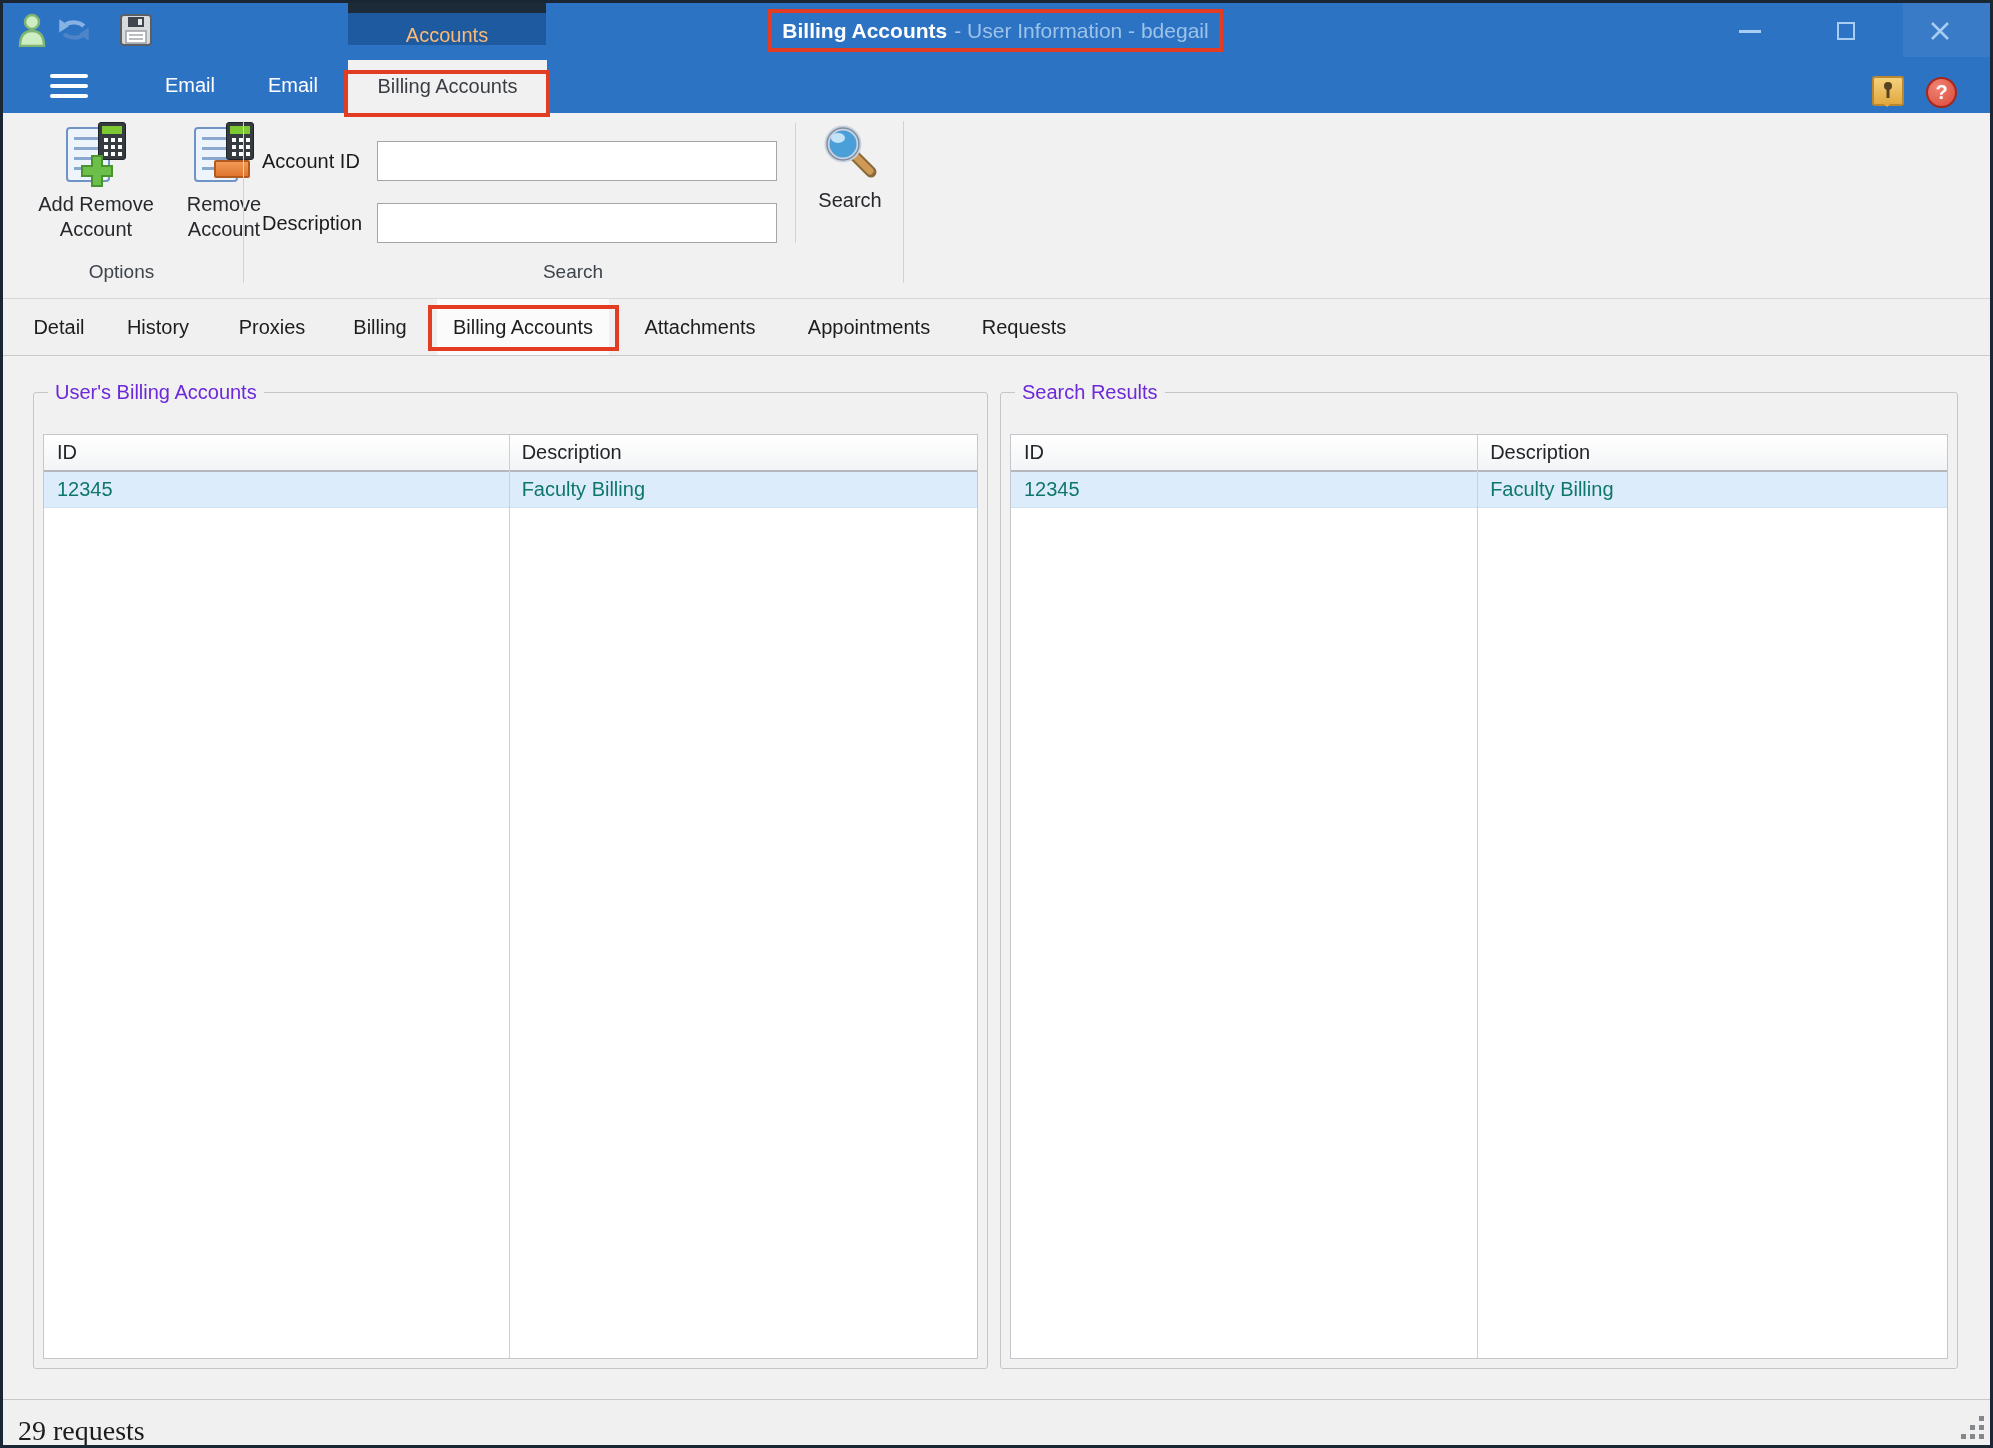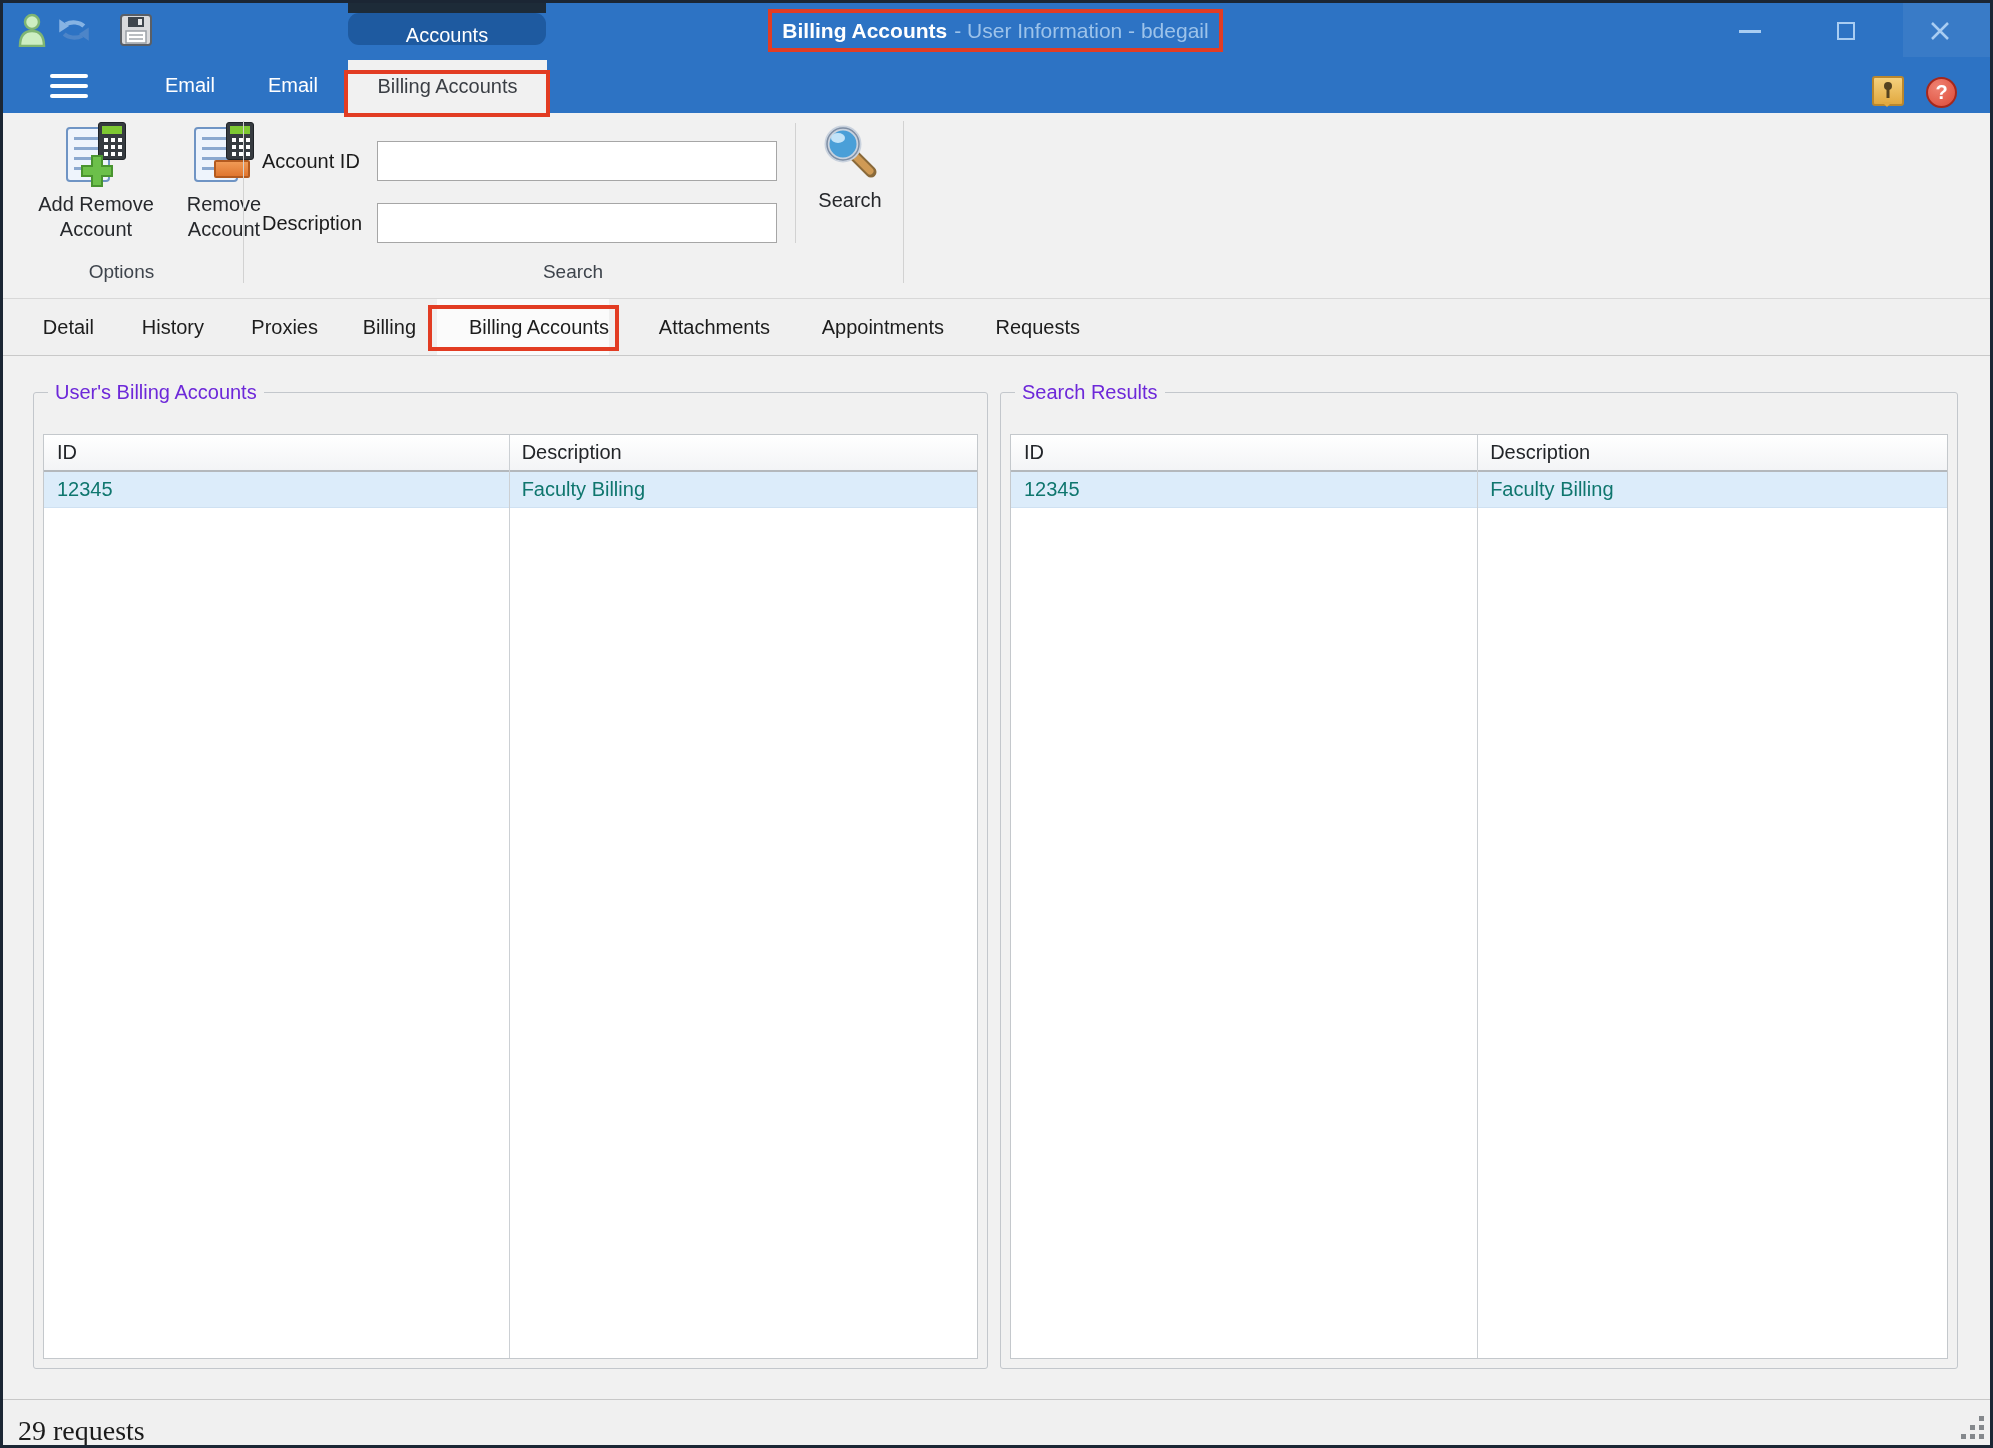--- a/index.html
+++ b/index.html
@@ -7,21 +7,21 @@
   .window{position:relative;width:1993px;height:1448px;background:#f1f1f1;overflow:hidden;}
   .frame{position:absolute;inset:0;border:3px solid #1b2634;pointer-events:none;z-index:99;}
 
   
   .bluehead{position:absolute;left:0;top:0;width:1993px;height:113px;background:#2d73c4;}
   .close-zone{position:absolute;left:1903px;top:0;width:90px;height:57px;background:rgba(255,255,255,0.06);}
   .qat{position:absolute;top:0;left:0;height:57px;}
   .qat-btn{position:absolute;top:12px;width:36px;height:36px;display:flex;align-items:center;justify-content:center;cursor:pointer;}
   .ctx-tab{position:absolute;left:348px;top:0;width:198px;height:57px;cursor:pointer;}
   .ctx-strip{height:13px;background:#1d2b38;}
-  .ctx-body{height:32px;background:#1e5aa0;color:#ffffff;font-size:20px;text-align:center;line-height:44px;border-radius:11px;}
+  .ctx-body{height:32px;background:#1e5aa0;color:#fdba74;font-size:20px;text-align:center;line-height:44px;}
   .title-box{position:absolute;left:768px;top:9px;width:455px;height:43px;border:4px solid #e23c23;display:flex;align-items:center;justify-content:center;white-space:nowrap;}
   .title-main{color:#ffffff;font-weight:600;font-size:21px;}
   .title-sub{color:#9dc3ea;font-size:21px;margin-left:7px;}
   .win-btn{position:absolute;top:16px;width:48px;height:30px;display:flex;align-items:center;justify-content:center;cursor:pointer;}
   .min-glyph{width:22px;height:3px;background:#a9cdf2;}
   .max-glyph{width:18px;height:18px;border:2px solid #a9cdf2;}
 
   
   .hamburger{position:absolute;left:50px;top:74px;width:38px;height:28px;cursor:pointer;}
   .hamburger div{width:38px;height:4px;background:#fff;border-radius:2px;margin-bottom:6px;}
@@ -45,21 +45,21 @@
   .bicon{position:relative;width:64px;height:64px;margin:4px 0 6px;}
   .bicon .paper{position:absolute;left:2px;top:5px;width:44px;height:55px;background:#eef4fc;border:2px solid #6f94c4;border-radius:4px;}
   .bicon .lines{position:absolute;left:6px;top:8px;width:28px;height:40px;background:repeating-linear-gradient(#8aa8cf 0 3px,transparent 3px 10px);}
   .bicon .calc{position:absolute;right:2px;top:0;width:28px;height:38px;background:#363b40;border:1px solid #1f2327;border-radius:3px;}
   .bicon .calc i{position:absolute;left:3px;top:3px;right:3px;height:8px;background:#7ec832;}
   .bicon .keys{position:absolute;left:5px;top:15px;width:4px;height:4px;background:#fff;box-shadow:7px 0 #fff,14px 0 #fff,0 7px #fff,7px 7px #fff,14px 7px #fff,0 14px #fff,7px 14px #fff,14px 14px #fff;}
   .badge-minus{position:absolute;right:6px;bottom:8px;width:36px;height:18px;background:linear-gradient(#f09a56,#e0762f);border:2px solid #b35a1f;border-radius:2px;}
 
   
   .tabstrip{position:absolute;left:0;top:299px;width:1993px;height:57px;background:#f0f0f0;border-bottom:1px solid #c9c9c9;}
-  .ptab{position:absolute;top:0;height:56px;line-height:56px;text-align:right;font-size:20px;color:#1d1d1d;cursor:pointer;}
+  .ptab{position:absolute;top:0;height:56px;line-height:56px;text-align:center;font-size:20px;color:#1d1d1d;cursor:pointer;}
   .ptab-sel-bg{background:#fbfbfb;}
 
   
   .content{position:absolute;left:0;top:356px;width:1993px;height:1043px;background:#f1f1f1;}
   fieldset{position:absolute;border:1px solid #c3c7cc;border-radius:3px;margin:0;padding:0;background:transparent;}
   legend{margin-left:14px;padding:0 7px;font-size:20px;color:#6d28d9;}
   .list{position:absolute;left:9px;right:9px;top:30px;bottom:9px;border:1px solid #c4c8cc;background:#fff;overflow:hidden;}
   .lhead{display:flex;height:37px;background:linear-gradient(#ffffff,#f3f4f6);border-bottom:2px solid #b4b8bc;}
   .lhead span{line-height:35px;padding-left:13px;font-size:20px;color:#222529;}
   .lrow{display:flex;height:36px;background:#dcecfa;border-bottom:1px solid #cfe1f2;cursor:pointer;}

